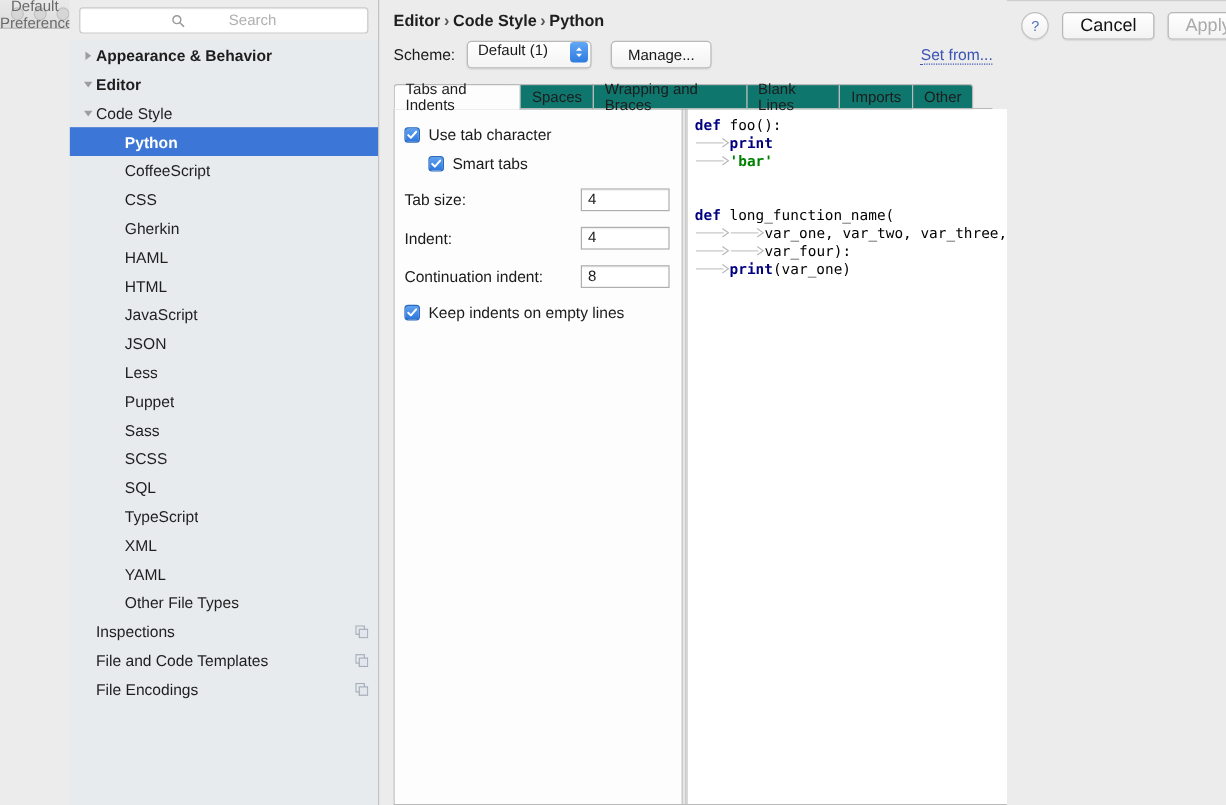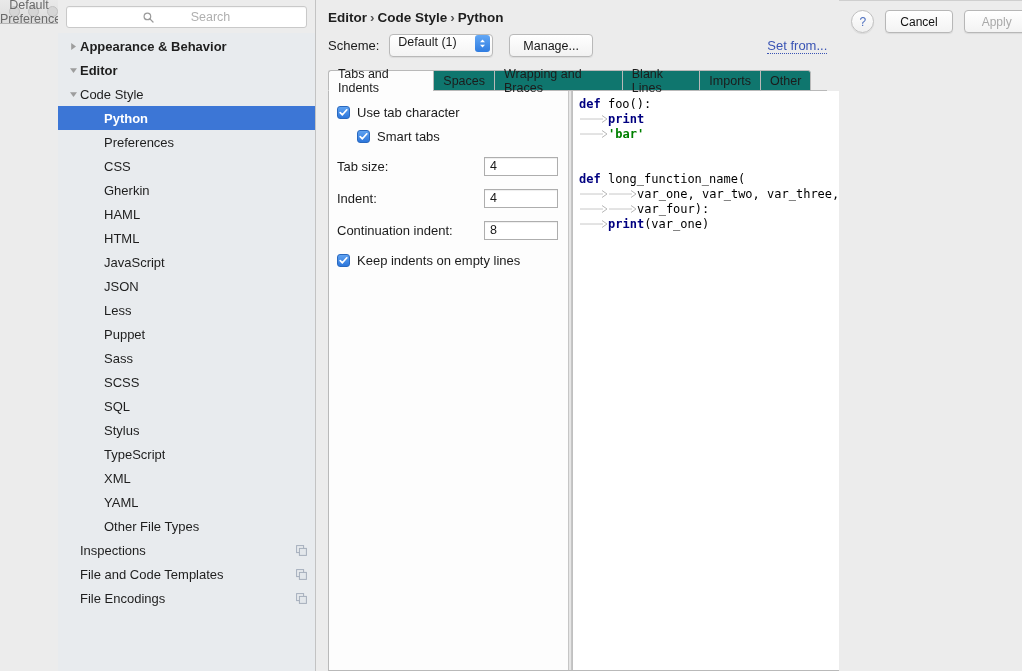--- a/index.html
+++ b/index.html
@@ -338,21 +338,21 @@
     font-size: 12px;
     color: #4d6fbf;
   }
   .footer-spacer { flex: 1 1 auto; }
   .btn {
     height: 23px;
     min-width: 66px;
     margin-left: 11px;
     padding: 0 14px;
     border-radius: 4px;
-    font-size: 12px;
+    font-size: 15px;
     display: flex; align-items: center; justify-content: center;
     border: 1px solid #b7b7b7;
     background: linear-gradient(to bottom,#ffffff 0%,#f3f3f3 100%);
     box-shadow: 0 1px 1px rgba(0,0,0,0.08);
     color: #111;
     box-sizing: border-box;
   }
   .btn.disabled { color: #a9a9a9; }
   .btn.default {
     background: linear-gradient(to bottom,#5aa0f0 0%,#2b74dd 100%);
@@ -414,21 +414,21 @@
               </svg>
             </span>
             <span class="tree-label">Code Style</span>
           </div>
           <div class="tree-row lvl2 bold selected">
             <span class="twisty"></span>
             <span class="tree-label">Python</span>
           </div>
           <div class="tree-row lvl2">
             <span class="twisty"></span>
-            <span class="tree-label">Preferences</span>
+            <span class="tree-label">CoffeeScript</span>
           </div>
           <div class="tree-row lvl2">
             <span class="twisty"></span>
             <span class="tree-label">CSS</span>
           </div>
           <div class="tree-row lvl2">
             <span class="twisty"></span>
             <span class="tree-label">Gherkin</span>
           </div>
           <div class="tree-row lvl2">
@@ -459,24 +459,20 @@
             <span class="twisty"></span>
             <span class="tree-label">Sass</span>
           </div>
           <div class="tree-row lvl2">
             <span class="twisty"></span>
             <span class="tree-label">SCSS</span>
           </div>
           <div class="tree-row lvl2">
             <span class="twisty"></span>
             <span class="tree-label">SQL</span>
-          </div>
-          <div class="tree-row lvl2">
-            <span class="twisty"></span>
-            <span class="tree-label">Stylus</span>
           </div>
           <div class="tree-row lvl2">
             <span class="twisty"></span>
             <span class="tree-label">TypeScript</span>
           </div>
           <div class="tree-row lvl2">
             <span class="twisty"></span>
             <span class="tree-label">XML</span>
           </div>
           <div class="tree-row lvl2">

